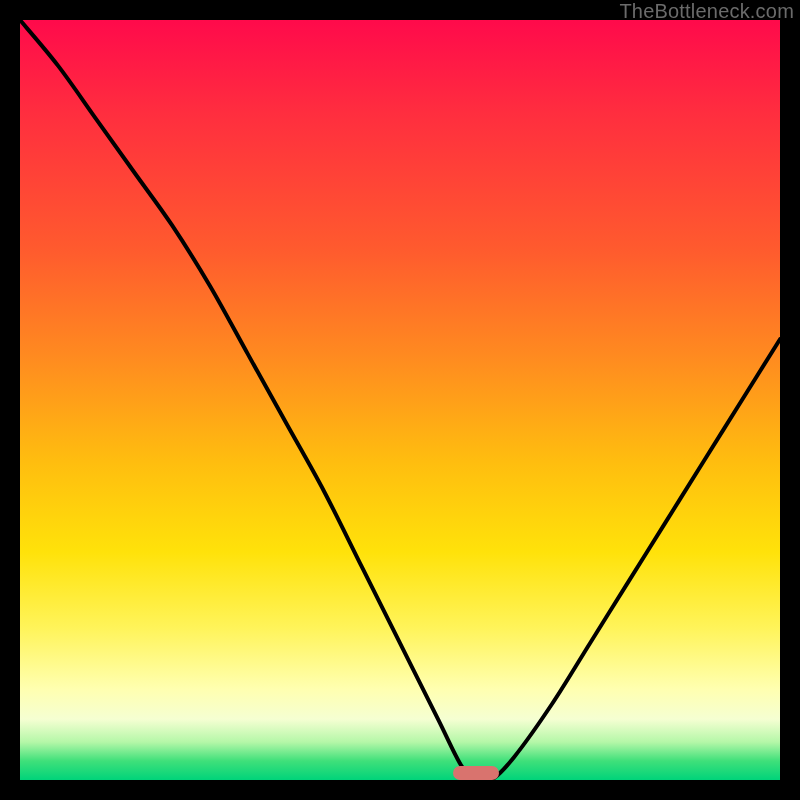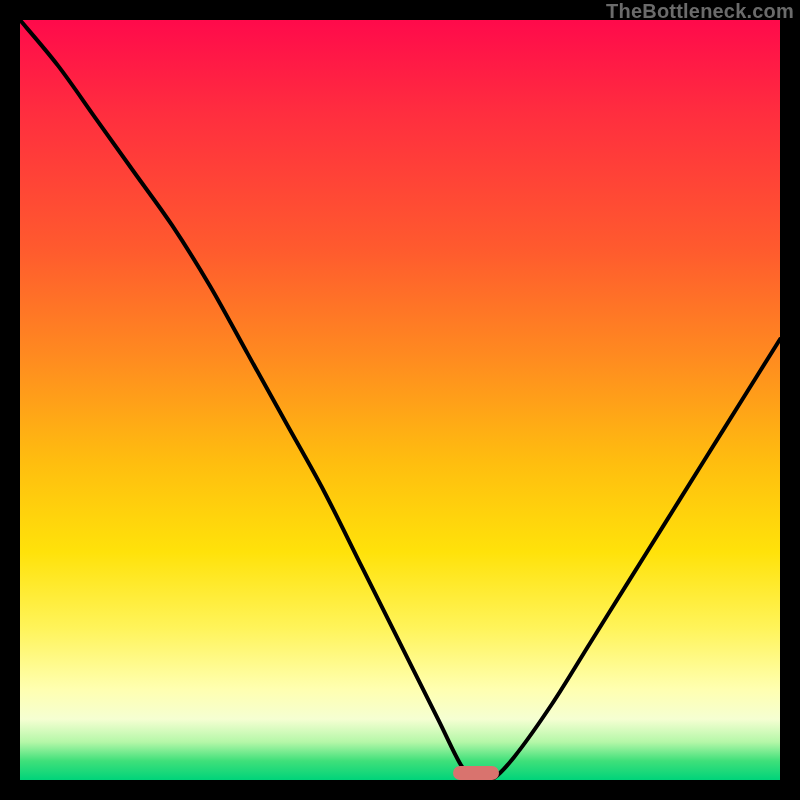--- a/index.html
+++ b/index.html
@@ -46,21 +46,21 @@
     top: 0;
     width: 760px;
     height: 760px;
   }
   .watermark {
     position: absolute;
     top: 0;
     right: 6px;
     color: #6b6b6b;
     font-size: 20px;
-    font-weight: 700;
+    font-weight: 400;
     letter-spacing: 0.2px;
     user-select: none;
   }
   .marker {
     position: absolute;
     height: 14px;
     border-radius: 7px;
     background: #d9736e;
   }
 </style>

